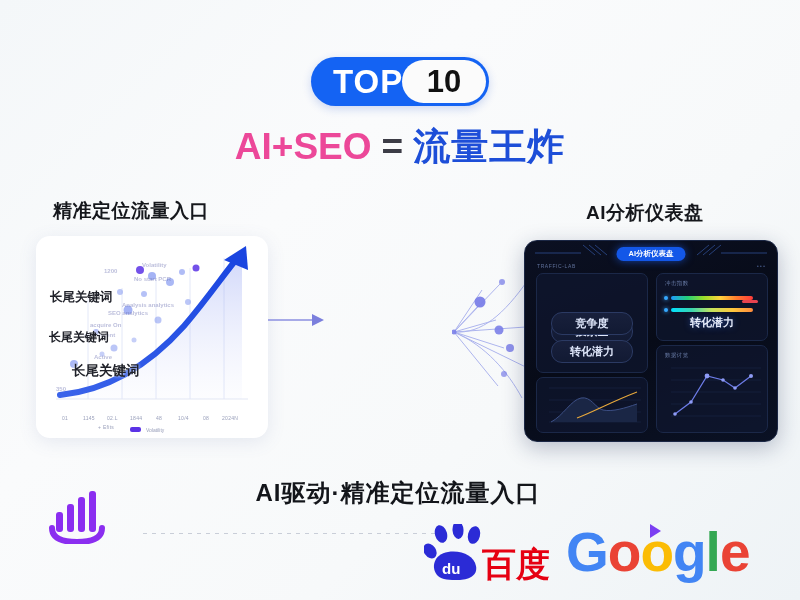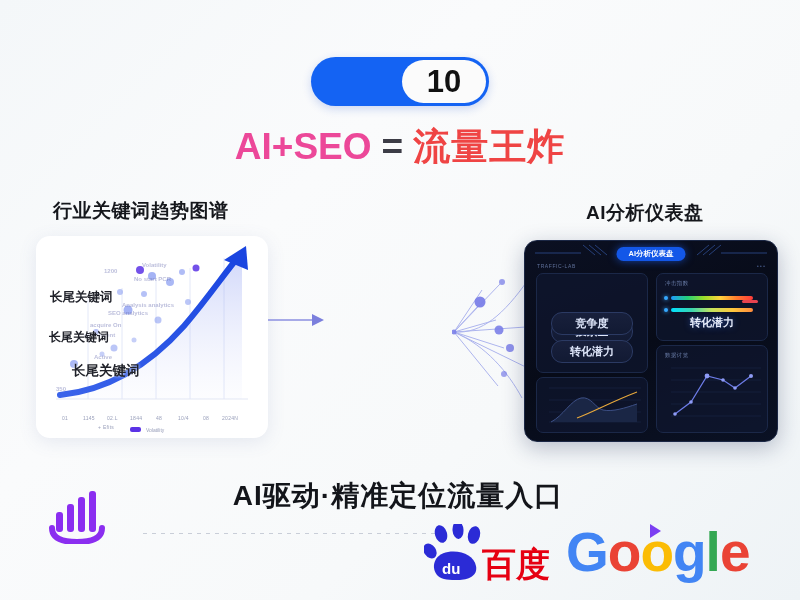--- a/index.html
+++ b/index.html
@@ -29,21 +29,21 @@
     color:#111111;font-weight:bold;font-size:31px;line-height:1;
   }
 
   
   .headline{
     position:absolute;left:0;right:0;top:128px;text-align:center;
     font-size:37px;font-weight:bold;line-height:1;white-space:nowrap;
   }
   .headline .h-red{color:#ec4899;letter-spacing:0px;}
   .headline .h-eq{color:#3c3c46;margin:0 10px;}
-  .headline .h-purple{color:#ef4444;letter-spacing:1px;}
+  .headline .h-purple{color:#1d4ed8;letter-spacing:1px;}
 
   
   .sec-label{
     position:absolute;font-size:19px;font-weight:bold;color:#15171c;
     letter-spacing:.5px;white-space:nowrap;
   }
   #lbl-left{left:53px;top:198px;}
   #lbl-right{left:586px;top:200px;}
 
   
@@ -147,21 +147,21 @@
   .conv-text{
     position:absolute;left:0;right:0;top:41px;text-align:center;
     font-size:11px;font-weight:bold;color:#e6ecfb;white-space:nowrap;
     text-shadow:0 0 6px rgba(60,120,255,.5);
   }
   .mini-tag{position:absolute;right:9px;top:26px;width:16px;height:3px;background:#e8434f;border-radius:2px;}
 
   
   .bottom-claim{
     position:absolute;left:0;right:4px;top:477px;text-align:center;
-    font-size:28px;font-weight:bold;color:#13151a;letter-spacing:1px;white-space:nowrap;
+    font-size:24px;font-weight:bold;color:#13151a;letter-spacing:1px;white-space:nowrap;
   }
   .dashline{
     position:absolute;left:143px;top:533px;width:300px;height:1px;
     background:repeating-linear-gradient(90deg,#c9ced8 0 4px,transparent 4px 9px);
   }
   .chart-icon{position:absolute;left:48px;top:486px;width:62px;height:58px;}
 
   .baidu{position:absolute;left:424px;top:524px;width:140px;height:58px;}
   .google{position:absolute;left:566px;top:521px;height:62px;
     font-size:55px;font-weight:bold;line-height:62px;letter-spacing:-1px;white-space:nowrap;}
@@ -169,28 +169,29 @@
   .g4c{color:#4285f4;}.g5c{color:#34a853;}.g6c{color:#ea4335;}
   .play-tri{position:absolute;left:650px;top:524px;width:0;height:0;
     border-left:11px solid #7b3ff2;border-top:7px solid transparent;border-bottom:7px solid transparent;}
 </style>
 </head>
 <body>
 
 <div class="stage">
 
   <div class="top-badge">
+    <span class="tword">TOP</span>
     <span class="tnum">10</span>
   </div>
 
   <div class="headline">
     <span class="h-red">AI+SEO</span><span class="h-eq">=</span><span class="h-purple">流量王炸</span>
   </div>
 
-  <div class="sec-label" id="lbl-left">行业关键词趋势图谱</div>
+  <div class="sec-label" id="lbl-left">精准定位流量入口</div>
   <div class="sec-label" id="lbl-right">AI分析仪表盘</div>
 
   <div class="trend-card">
     <svg class="plot" viewBox="0 0 232 202">
       <defs>
         <linearGradient id="areaG" x1="0" y1="0" x2="0" y2="1">
           <stop offset="0%" stop-color="#7b8df0" stop-opacity=".35"></stop>
           <stop offset="100%" stop-color="#c8d1f8" stop-opacity=".05"></stop>
         </linearGradient>
         <linearGradient id="arrowG" x1="0" y1="1" x2="1" y2="0">

